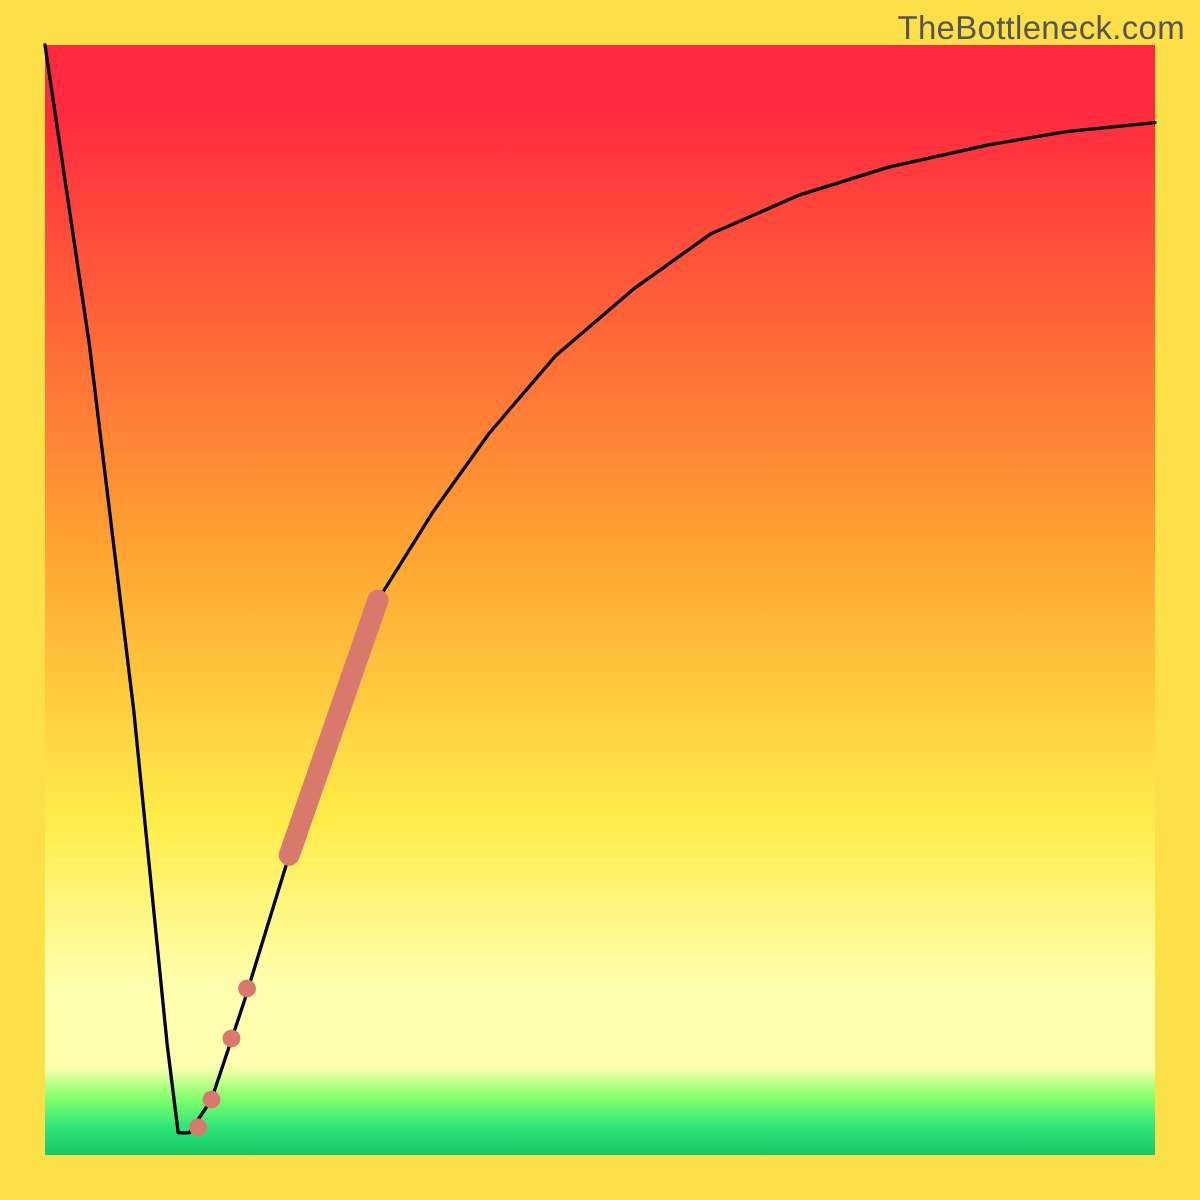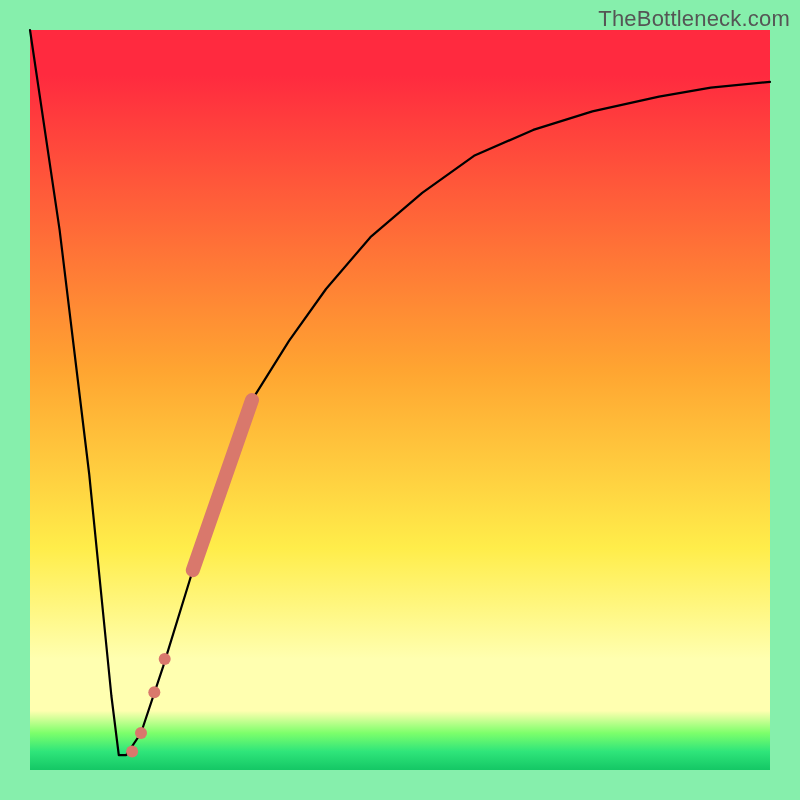--- a/index.html
+++ b/index.html
@@ -8,21 +8,21 @@
     width: 800px;
     height: 800px;
     overflow: hidden;
     background: #000;
     font-family: Arial, Helvetica, sans-serif;
   }
   .frame {
     position: relative;
     width: 800px;
     height: 800px;
-    background: #86efac;
+    background: #fde047;
   }
   .plot-area {
     position: absolute;
     left: 30px;
     top: 30px;
     width: 740px;
     height: 740px;
     
     background: linear-gradient(
       to bottom,

